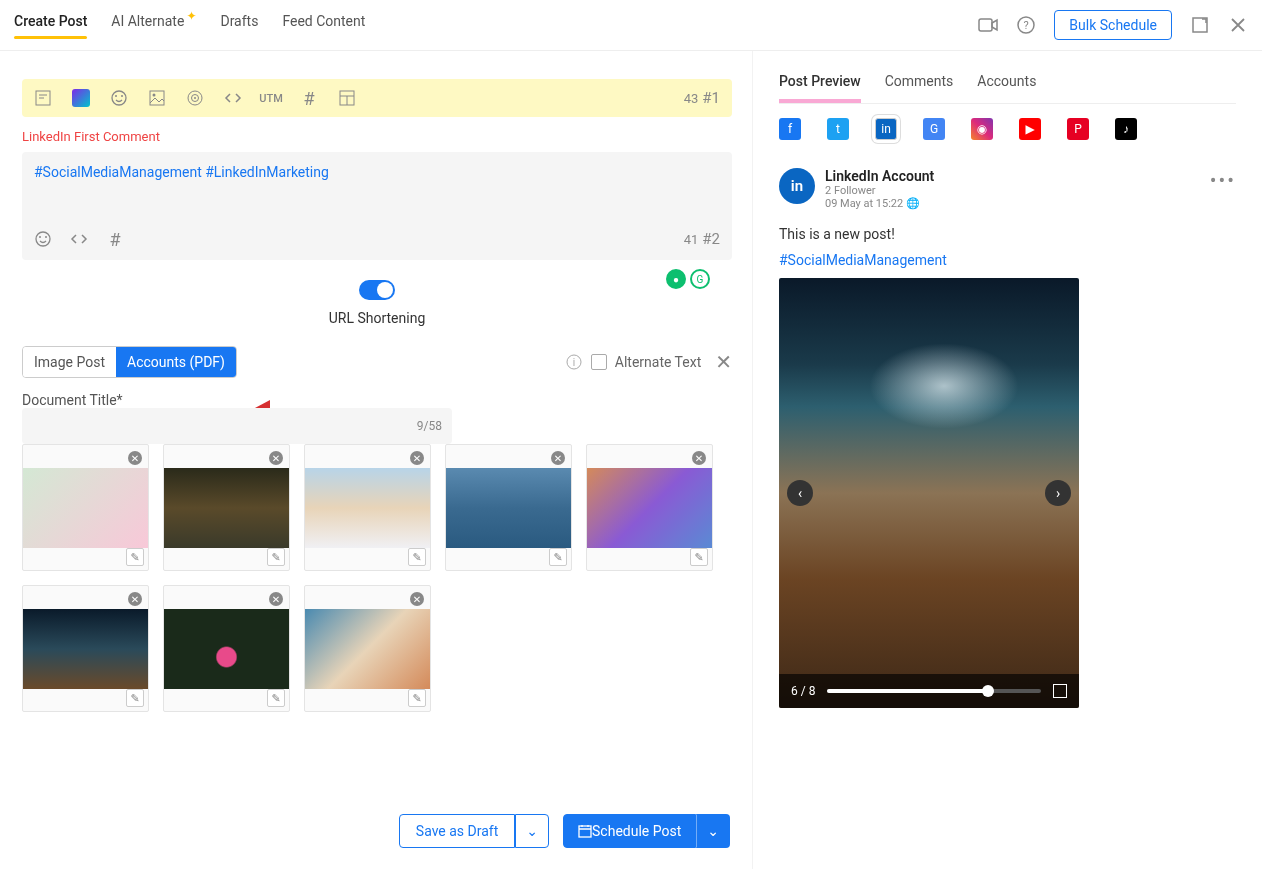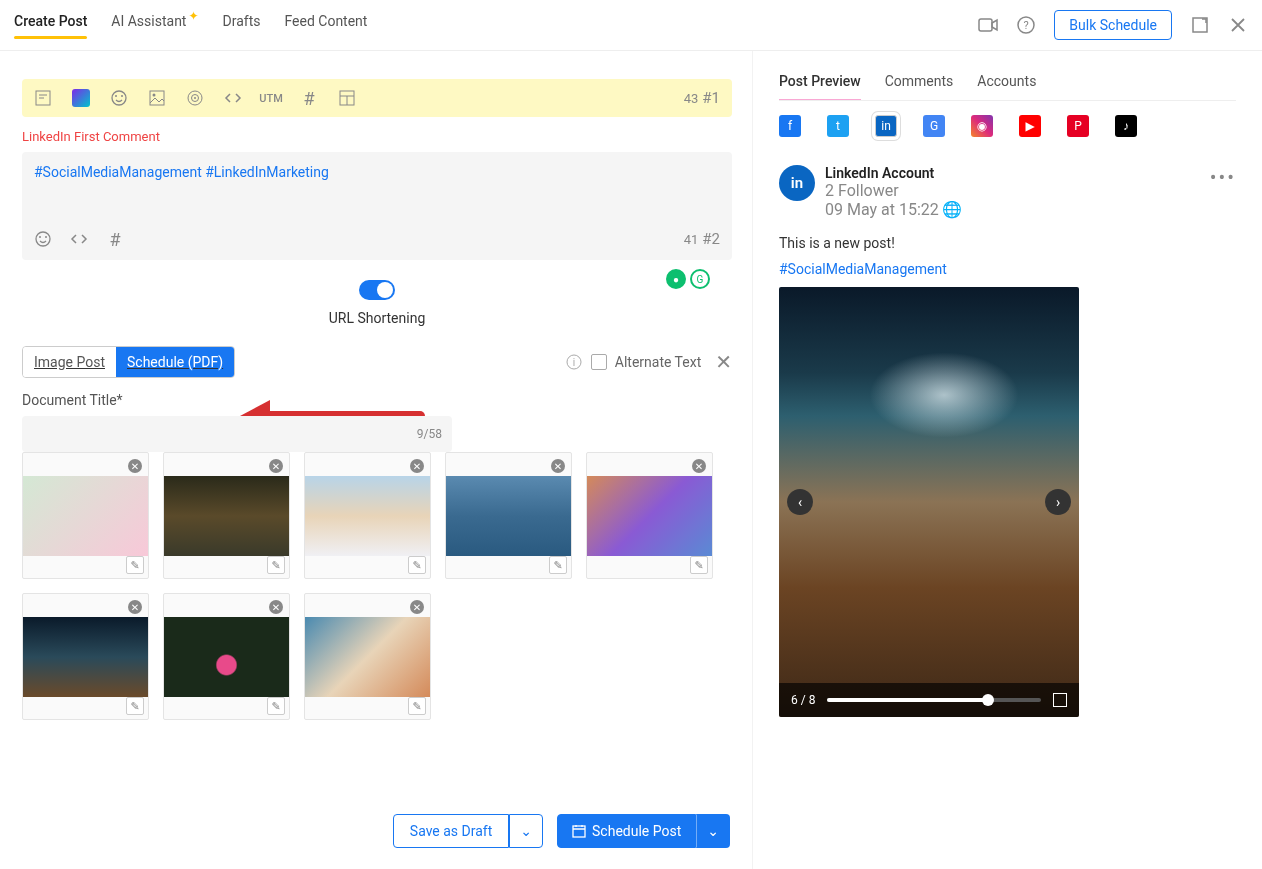--- a/index.html
+++ b/index.html
@@ -29,72 +29,72 @@
 .hashtags { color:#1877f2; font-size:14px; }
 .comment-tools { display:flex; align-items:center; gap:18px; margin-top:50px; color:#888; }
 .grammarly-wrap { position:absolute; right:42px; top:218px; display:flex; gap:4px; }
 .gram-circle { width:20px; height:20px; border-radius:50%; background:#fff; border:2px solid #0dbf6f; display:flex; align-items:center; justify-content:center; font-size:10px; color:#0dbf6f; }
 
 .toggle-row { display:flex; align-items:center; gap:10px; margin:20px 0;flex-direction:column; }
 .toggle { width:36px; height:20px; background:#1877f2; border-radius:10px; position:relative; cursor:pointer; }
 .toggle::after { content:""; position:absolute; right:2px; top:2px; width:16px; height:16px; background:#fff; border-radius:50%; }
 
 .seg-row { display:flex; align-items:center; gap:12px; margin-bottom:14px; }
-.seg-group { display:flex; border:1px solid #ccc; border-radius:4px; overflow:hidden;text-decoration:underline; }
+.seg-group { display:flex; border:1px solid #ccc; border-radius:4px; overflow:hidden; }
 .seg-btn { padding:7px 11px; font-size:14px; cursor:pointer; background:#fff; color:#555; }
 .seg-btn.active { background:#1877f2; color:#fff; }
 .seg-spacer { flex:1; }
 .alt-row { display:flex; align-items:center; gap:8px; color:#666; }
 .checkbox { width:16px; height:16px; border:1.5px solid #aaa; border-radius:2px; cursor:pointer; }
 .close-x { font-size:20px; color:#888; cursor:pointer; margin-left:6px; }
 
 .arrow-annotation { position:absolute; left:230px; top:347px; pointer-events:none; }
 .arrow-svg { width:200px; height:50px; }
 
-.doc-title-label { color:#555; margin-bottom:8px; }
+.doc-title-label { color:#555; margin-bottom:0; }
 .doc-title-input { width:430px; background:#f5f5f5; border:none; border-radius:4px; padding:10px 12px; font-size:14px; position:relative; }
 .doc-title-wrap { position:relative; width:430px; }
 .doc-counter { position:absolute; right:10px; top:50%; transform:translateY(-50%); font-size:12px; color:#888; }
 
 .upload-hint { color:#444; margin:18px 0 12px; }
 .thumb-grid { display:flex; flex-wrap:wrap; gap:14px; }
 .thumb { width:127px; height:127px; border:1px solid #e4e4e4; border-radius:2px; position:relative; background:#fafafa; display:flex; align-items:center; justify-content:center; overflow:hidden; }
 .thumb-img { width:100%; height:80px; }
 .thumb-x { position:absolute; top:6px; right:6px; width:14px; height:14px; background:#888; border-radius:50%; color:#fff; font-size:10px; display:flex; align-items:center; justify-content:center; cursor:pointer; }
 .thumb-edit { position:absolute; bottom:4px; right:4px; width:18px; height:18px; border:1px solid #ccc; border-radius:2px; background:#fff; display:flex; align-items:center; justify-content:center; color:#888; font-size:11px; cursor:pointer; }
 
 .bottom-bar { position:absolute; bottom:22px; left:22px; right:22px; display:flex; justify-content:flex-end; gap:14px; background:#fff; padding-top:12px; }
 .btn-outline { border:1px solid #1877f2; color:#1877f2; background:#fff; padding:8px 16px; border-radius:4px; cursor:pointer; font-size:14px; }
-.btn-primary { background:#1877f2; color:#fff; border:1px solid #1877f2; padding:8px 14px; border-radius:4px; cursor:pointer; font-size:14px; display:flex; align-items:center; gap:6px; }
+.btn-primary { background:#1877f2; color:#fff; border:1px solid #1877f2; padding:8px 14px; border-radius:4px; cursor:pointer; font-size:14px; display:flex; align-items:center; }
 .btn-split { display:flex; }
 .btn-split .caret { border-left:1px solid rgba(255,255,255,.4); padding:8px 10px; }
 .btn-split-o { display:flex; }
 .btn-split-o .caret { border-left:1px solid #1877f2; padding:8px 10px; color:#1877f2; border:1px solid #1877f2; border-radius:0 4px 4px 0; cursor:pointer; }
 .btn-split-o .main-b { border-radius:4px 0 0 4px; }
 
 .preview-tabs { display:flex; gap:24px; border-bottom:1px solid #eee; margin-bottom:14px; }
 .ptab { padding-bottom:10px; color:#555; cursor:pointer; }
-.ptab.active { color:#333; font-weight:500; border-bottom:1px solid #f9a8d4; }
+.ptab.active { color:#333; font-weight:500; border-bottom:4px solid #f9a8d4; }
 
 .social-row { display:flex; gap:26px; margin-bottom:22px; align-items:center; }
 .soc { width:22px; height:22px; border-radius:3px; display:flex; align-items:center; justify-content:center; font-size:12px; color:#fff; cursor:pointer; }
 .soc.fb { background:#1877f2; }
 .soc.tw { background:#1da1f2; }
 .soc.li { background:#0a66c2; border:1px solid #ccc; padding:2px; box-shadow:0 0 0 3px #fff, 0 0 0 4px #ddd; }
 .soc.gb { background:#4285f4; }
 .soc.ig { background:linear-gradient(45deg,#f58529,#dd2a7b,#8134af); }
 .soc.yt { background:#ff0000; }
 .soc.pi { background:#e60023; }
 .soc.tt { background:#000; }
 
 .post-card { background:#fff; }
 .post-header { display:flex; gap:10px; align-items:flex-start; padding:6px 0; }
 .avatar { width:36px; height:36px; background:#0a66c2; border-radius:50%; color:#fff; display:flex; align-items:center; justify-content:center; font-weight:600; font-size:15px; }
 .post-meta .name { font-weight:600; color:#222; }
-.post-meta .sub { font-size:16px; color:#888; }
+.post-meta .sub { font-size:11px; color:#888; }
 .dots { margin-left:auto; color:#888; font-size:20px; letter-spacing:2px; cursor:pointer; }
 .post-text { margin:10px 0; color:#333; }
 .post-hash { color:#1877f2; margin-bottom:10px; }
 .post-image { width:300px; height:430px; background:linear-gradient(180deg,#0a1929 0%,#1a3a4a 20%,#2d5f6f 30%,#8b7355 50%,#6b4423 70%,#3d2817 100%); position:relative; border-radius:2px; overflow:hidden; }
 .post-image::before { content:""; position:absolute; top:15%; left:30%; width:50%; height:20%; background:radial-gradient(ellipse,#e8f4f8 0%,transparent 70%); opacity:.7; }
 .carousel-nav { position:absolute; top:50%; transform:translateY(-50%); width:26px; height:26px; background:#333; border-radius:50%; color:#fff; display:flex; align-items:center; justify-content:center; cursor:pointer; font-size:14px; }
 .carousel-nav.prev { left:8px; }
 .carousel-nav.next { right:8px; }
 .carousel-footer { position:absolute; bottom:0; left:0; right:0; background:rgba(0,0,0,.65); padding:10px 12px; display:flex; align-items:center; gap:12px; color:#fff; font-size:12px; }
 .progress-track { flex:1; height:4px; background:#555; border-radius:2px; position:relative; }
@@ -111,21 +111,21 @@
 .g6{background:linear-gradient(180deg,#0a1a2a,#2a4a5a,#6a4a2a);}
 .g7{background:radial-gradient(circle at 50% 60%,#e84a8a 0%,#e84a8a 12%,#1a2a1a 14%);}
 .g8{background:linear-gradient(135deg,#4a8ab0,#e8d4b8,#d48a5a);}
 </style>
 </head>
 <body>
 
 <div class="topbar">
   <div class="top-tabs">
     <div class="top-tab active">Create Post</div>
-    <div class="top-tab"><span>AI Assistant</span><span class="sparkle">✦</span></div>
+    <div class="top-tab"><span>AI Alternate</span><span class="sparkle">✦</span></div>
     <div class="top-tab">Drafts</div>
     <div class="top-tab">Feed Content</div>
   </div>
   <div class="top-actions">
     <div class="icon-btn">
         <svg width="20" height="14" viewBox="0 0 20 14">
           <rect x="1" y="1" width="13" height="12" rx="2" fill="none" stroke="#888" stroke-width="1.5"></rect>
           <path d="M14 5 L19 2 L19 12 L14 9 Z" fill="none" stroke="#888" stroke-width="1.5"></path>
         </svg>
       </div>
@@ -236,21 +236,21 @@
     </div>
 
     <div class="toggle-row">
       <div class="toggle"></div>
       <span>URL Shortening</span>
     </div>
 
     <div class="seg-row">
       <div class="seg-group">
         <div class="seg-btn">Image Post</div>
-        <div class="seg-btn active">Schedule (PDF)</div>
+        <div class="seg-btn active">Accounts (PDF)</div>
       </div>
       <div class="seg-spacer"></div>
       <div class="alt-row">
         <div class="tb-icon">
             <svg width="16" height="16">
               <circle cx="8" cy="8" r="7" fill="none" stroke="#aaa"></circle>
               <text x="8" y="12" text-anchor="middle" font-size="10" fill="#aaa">i</text>
             </svg>
           </div>
         <div class="checkbox"></div>

